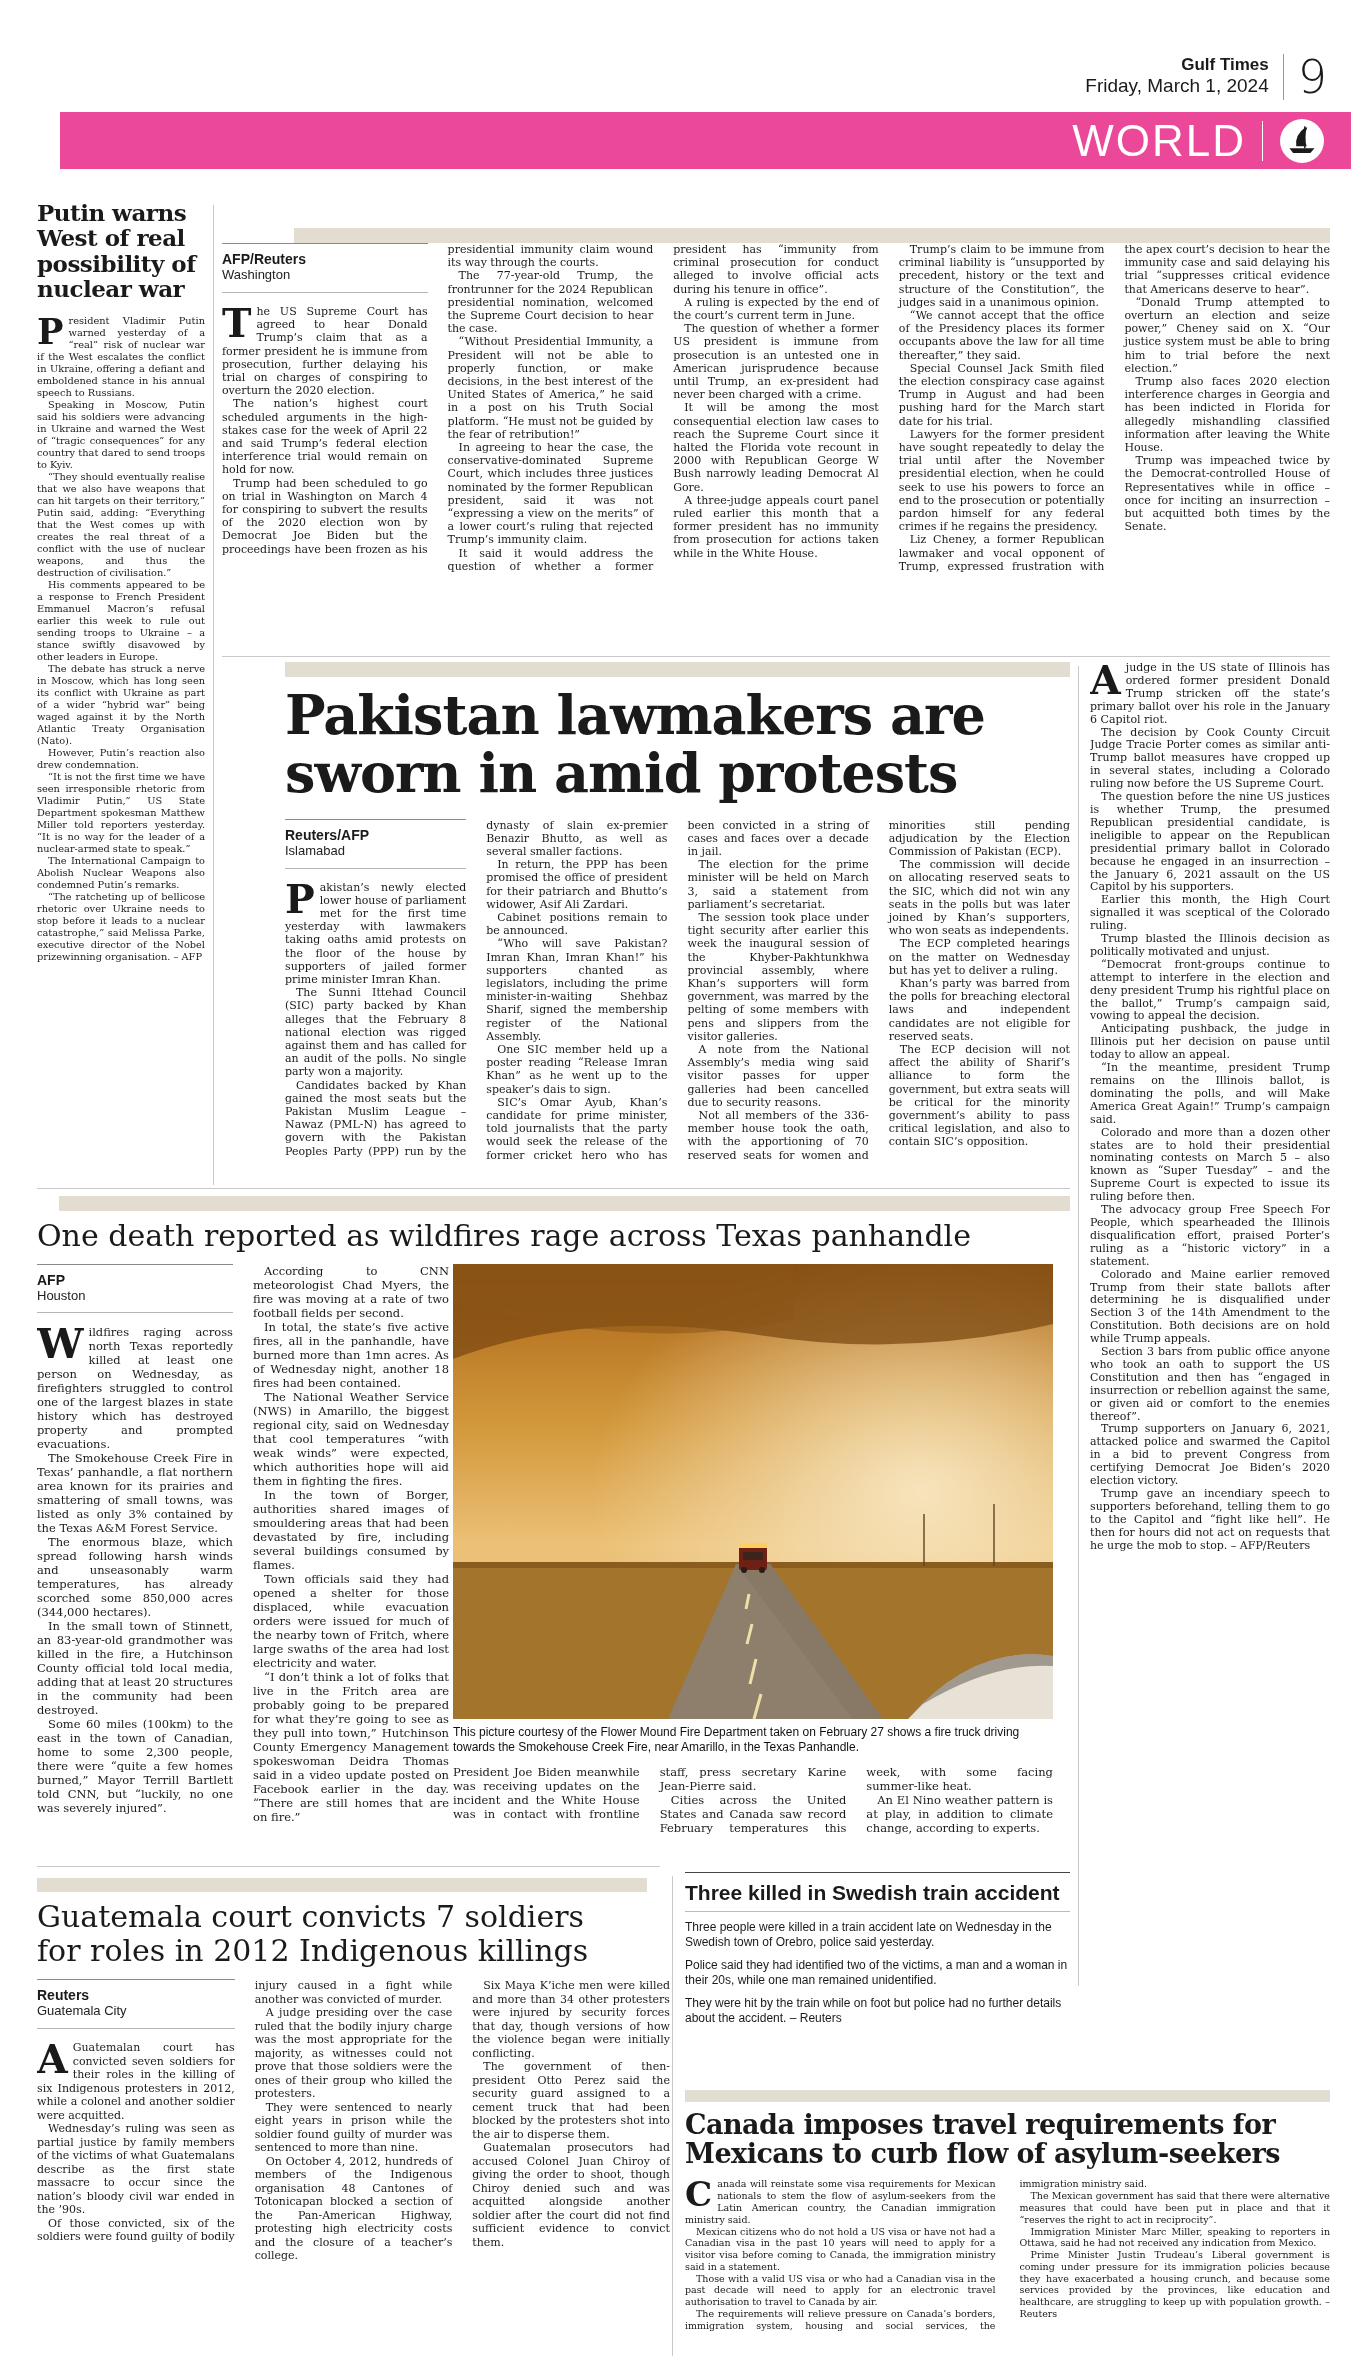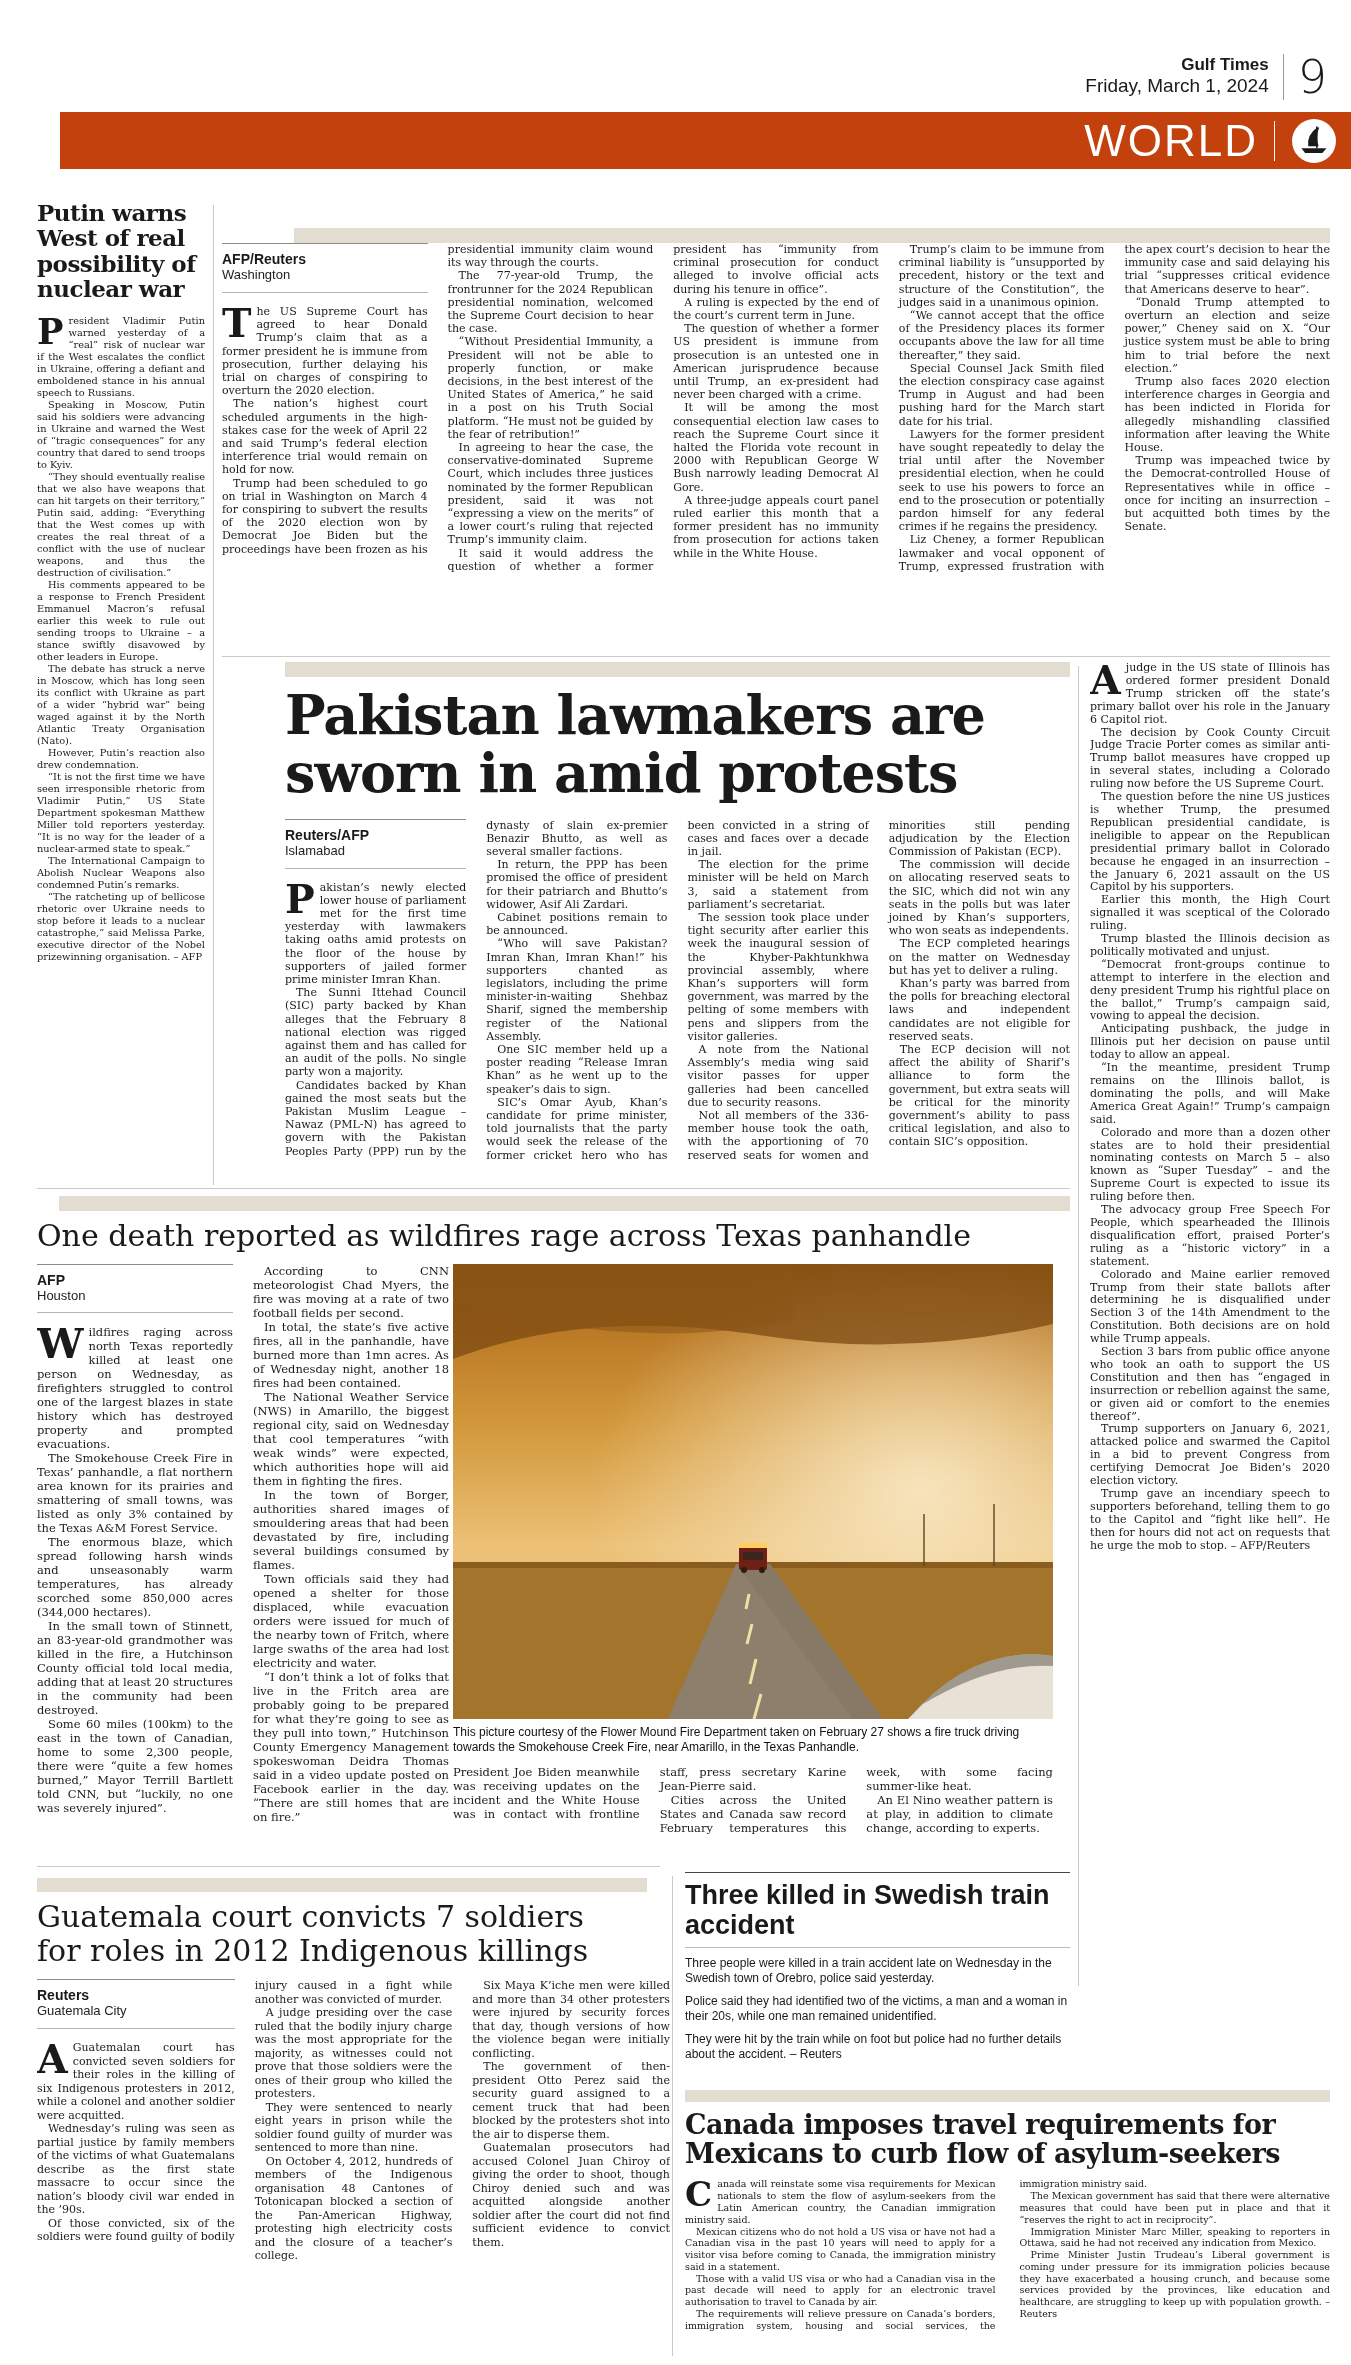--- a/index.html
+++ b/index.html
@@ -10,21 +10,21 @@
   
   .masthead { position:absolute; top:54px; right:24px; display:flex; align-items:center; }
   .mast-text { text-align:right; font-family:"Liberation Sans", sans-serif; }
   .paper-name { font-size:17px; font-weight:bold; line-height:1.1; }
   .paper-date { font-size:19px; line-height:1.2;padding-left:13px; }
   .mast-rule { width:1px; height:46px; background:#999; margin:0 14px; }
   .page-number { font-family:"DejaVu Sans", sans-serif; font-weight:200; font-size:46px; line-height:1; }
 
   
   .section-banner { position:absolute; left:60px; right:0; top:112px; height:57px;
-       background:#c2410c; display:flex; align-items:center; justify-content:flex-end; padding-right:14px; }
+       background:#ec4899; display:flex; align-items:center; justify-content:flex-end; padding-right:26px; }
   .section-title { font-family:"Liberation Sans", sans-serif; font-weight:100; font-size:44px;
        color:#fff; letter-spacing:2px; line-height:1; }
   .banner-sep { width:1px; height:40px; background:#fff; margin:0 16px; }
   .banner-logo { width:46px; height:46px; display:block; }
 
   
   .vr { position:absolute; width:1px; background:#c9c9c9; }
   .hrule { position:absolute; height:1px; background:#c9c9c9; }
 
   
@@ -77,21 +77,21 @@
   .wf-right .cols { column-count:3; height:82px; font-size:11.5px; line-height:14px; }
 
   
   .guatemala { position:absolute; left:37px; top:1878px; width:633px; }
   .guatemala .kicker { width:610px; height:14px; }
   .guatemala h1 { font-size:30px; line-height:1.12; margin:8px 0 12px; }
   .guatemala .cols { column-count:3; height:360px; font-size:11px; line-height:13.5px; }
 
   
   .swedish { position:absolute; left:685px; top:1872px; width:385px; border-top:1px solid #444; padding-top:8px; }
-  .swedish h3 { font-family:"Liberation Sans", sans-serif; font-weight:bold; font-size:27px;
+  .swedish h3 { font-family:"Liberation Sans", sans-serif; font-weight:bold; font-size:21px;
                 line-height:1.1; padding-bottom:7px; border-bottom:1px solid #bbb; margin-bottom:8px; }
   .swedish .sans-paras { font-family:"Liberation Sans", sans-serif; font-size:12px; line-height:15px; }
   .swedish .sans-paras p { margin:0 0 8px; text-align:left; }
 
   
   .canada { position:absolute; left:685px; top:2090px; width:645px; }
   .canada .kicker { height:12px; }
   .canada h2 { font-size:27px; line-height:1.08; margin:8px 0 10px; }
   .canada .cols { column-count:2; column-gap:24px; height:188px; font-size:9.5px; line-height:11.8px; }
 </style>

